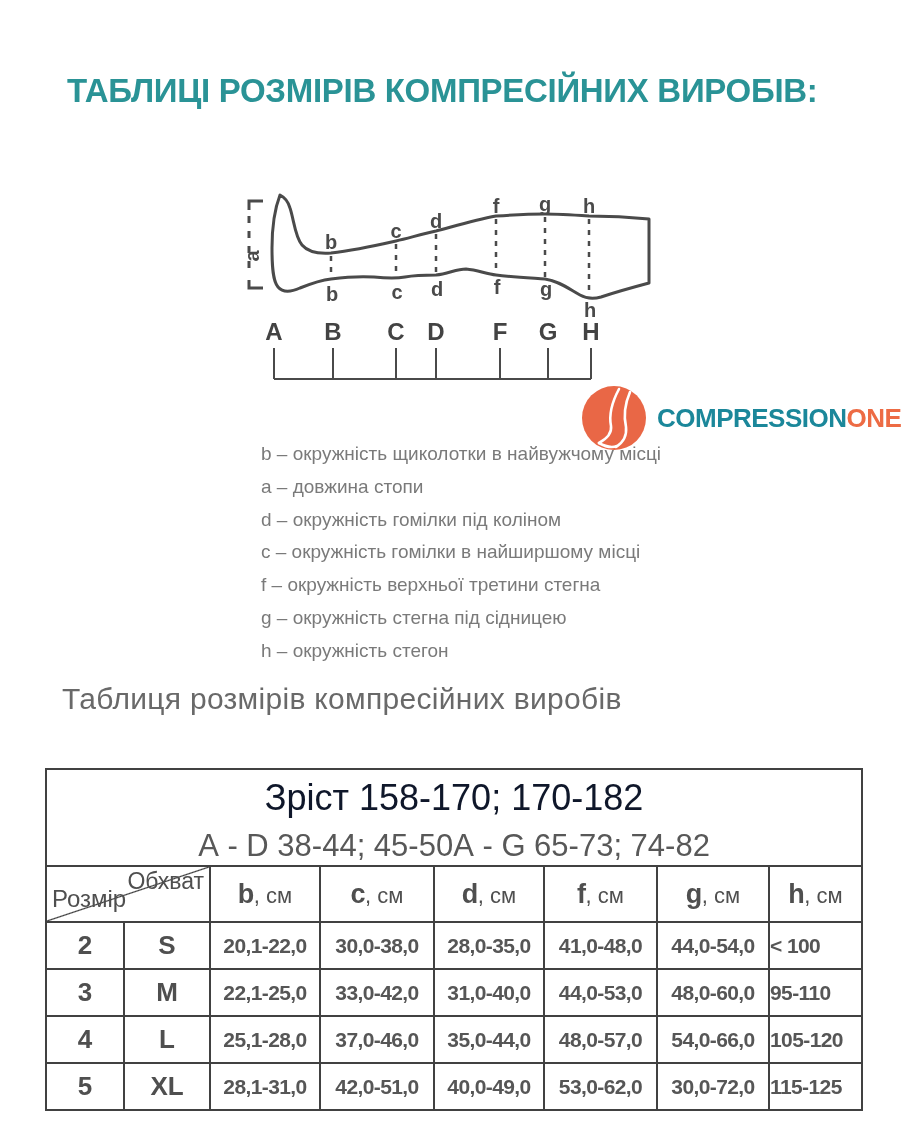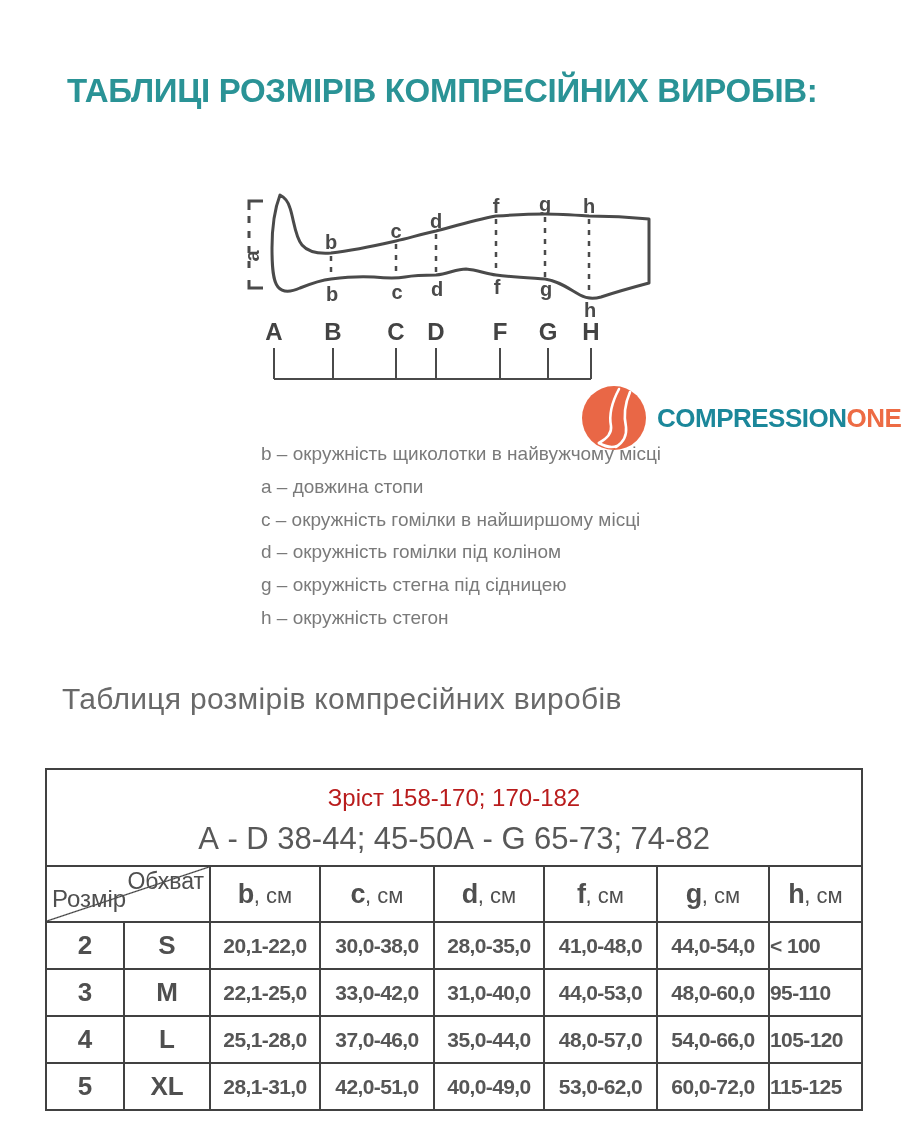--- a/index.html
+++ b/index.html
@@ -47,21 +47,21 @@
   }
 
   
   .size-table {
     position: absolute; left: 45px; top: 768px;
     width: 816px; border-collapse: collapse;
     color: #4f4f4f; table-layout: fixed;
   }
   .size-table td, .size-table th { border: 2px solid #414141; text-align: center; vertical-align: middle; }
   .thead-block { height: 97px; border-bottom: 2px solid #414141; }
-  .thead-line1 { font-size: 24px; color: #b91c1c; margin-top: 6px; }
+  .thead-line1 { font-size: 36px; color: #0f172a; margin-top: 6px; }
   .thead-line2 {
     display: flex; justify-content: center; 
     font-size: 31px; color: #585858; margin-top: 9px; white-space: nowrap;
   }
   .corner-cell {
     position: relative; height: 56px; padding: 0;
     background: linear-gradient(to bottom right,
       transparent calc(50% - 1.2px), #414141 50%, transparent calc(50% + 1.2px));
   }
   .corner-top { position: absolute; top: 1px; right: 5px; font-size: 23px; font-weight: 400; color: #4f4f4f; }
@@ -160,22 +160,23 @@
       <div class="logo-brand">
         <span class="brand-primary">COMPRESSION</span><span class="brand-secondary">ONE</span>
       </div>
       <div class="logo-tagline">КОМПРЕССИОННЫЙ ТРИКОТАЖ</div>
     </div>
   </div>
 
   <div class="legend">
     <div class="legend-item">b – окружність щиколотки в найвужчому місці</div>
     <div class="legend-item">a – довжина стопи</div>
+    <div class="legend-item">d – окружність гомілки під коліном</div>
     <div class="legend-item">c – окружність гомілки в найширшому місці</div>
-    <div class="legend-item">d – окружність гомілки під коліном</div>
+    <div class="legend-item">f – окружність верхньої третини стегна</div>
     <div class="legend-item">g – окружність стегна під сідницею</div>
     <div class="legend-item">h – окружність стегон</div>
   </div>
 
   <div class="section-title">Таблиця розмірів компресійних виробів</div>
 
   <table class="size-table">
     <colgroup>
       <col style="width:78px">
         <col style="width:86px">
@@ -238,19 +239,19 @@
         <td>54,0-66,0</td>
         <td class="cell-h">105-120</td>
       </tr>
       <tr class="row-data">
         <td class="cell-num">5</td>
         <td class="cell-size">XL</td>
         <td>28,1-31,0</td>
         <td>42,0-51,0</td>
         <td>40,0-49,0</td>
         <td>53,0-62,0</td>
-        <td>60,0-72,0</td>
+        <td>30,0-72,0</td>
         <td class="cell-h">115-125</td>
       </tr>
     </tbody>
   </table>
 
 </div>
 
 </body></html>

